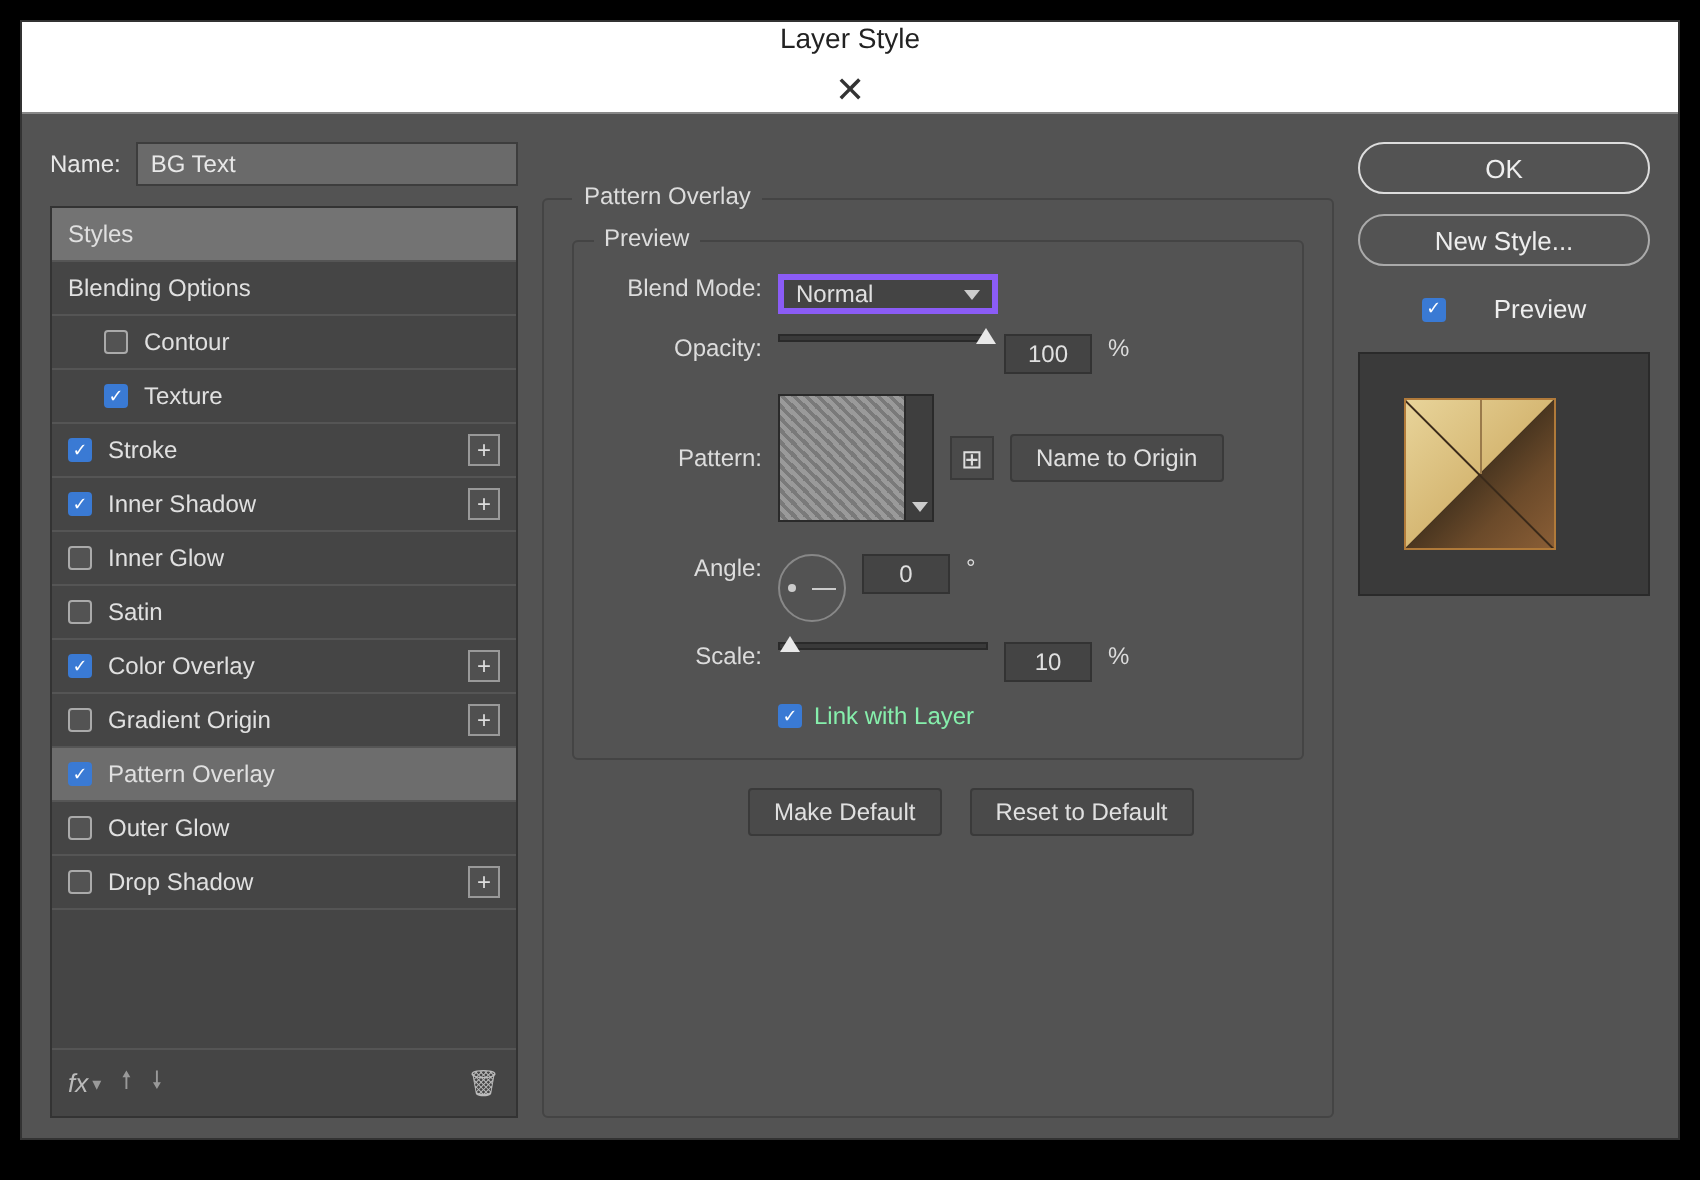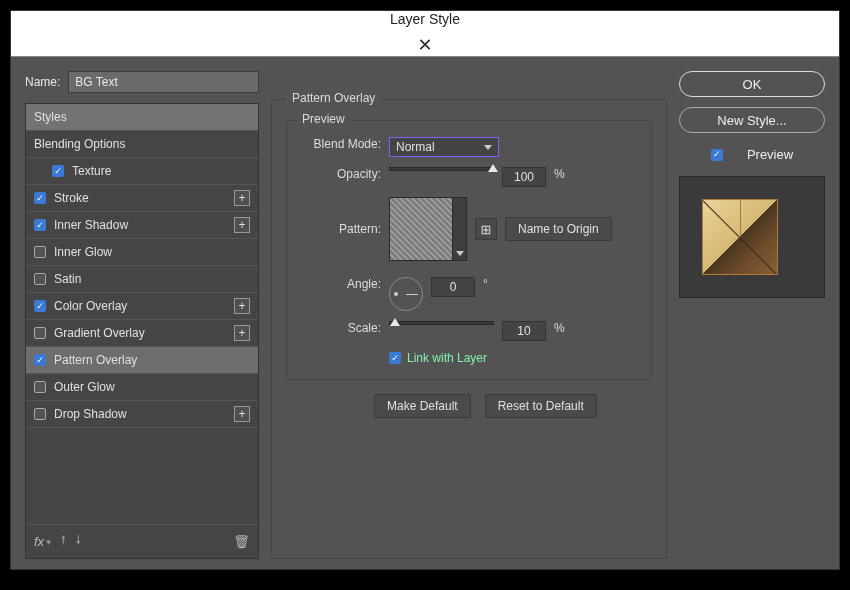--- a/index.html
+++ b/index.html
@@ -30,21 +30,21 @@
   .fx { font-style: italic; font-size: 13px; color: #bbb; }
   .arrow { font-size: 12px; color: #999; }
   .trash { font-size: 13px; color: #bbb; }
   
   .midpanel { flex: 1; border: 1px solid #444; border-radius: 3px; padding: 10px 14px 14px 14px; position: relative; margin-top: 28px; }
   .panel-title { position: absolute; top: -9px; left: 14px; background: #535353; padding: 0 6px; color: #dcdcdc; font-size: 12px; }
   .fieldset { border: 1px solid #444; border-radius: 3px; padding: 16px 14px 14px 14px; position: relative; margin-top: 10px; }
   .fieldset-title { position: absolute; top: -9px; left: 10px; background: #535353; padding: 0 5px; color: #dcdcdc; font-size: 12px; }
   .row { display: flex; gap: 8px; margin-bottom: 10px; }
   .row-label { width: 80px; text-align: right; color: #dcdcdc; font-size: 12px; }
-  .select { width: 110px; height: 20px; background: #444; border: 1px solid #8b5cf6; color: #e0e0e0; font-size: 12px; padding: 0 6px; display: flex; align-items: center; justify-content: space-between; }
+  .select { width: 110px; height: 20px; background: #444; border: 3px solid #8b5cf6; color: #e0e0e0; font-size: 12px; padding: 0 6px; display: flex; align-items: center; justify-content: space-between; }
   .select::after { content: ""; border-left: 4px solid transparent; border-right: 4px solid transparent; border-top: 5px solid #ccc; }
   .slider { height: 4px; background: #3a3a3a; border: 1px solid #2a2a2a; position: relative; flex: 0 0 105px; }
   .slider .thumb { position: absolute; top: -4px; width: 0; height: 0; border-left: 5px solid transparent; border-right: 5px solid transparent; border-bottom: 8px solid #e8e8e8; }
   .numbox { width: 44px; height: 20px; background: #444; border: 1px solid #333; color: #e0e0e0; font-size: 12px; text-align: center; }
   .unit { color: #dcdcdc; font-size: 12px; }
   .pattern-swatch { width: 64px; height: 64px; background:
     repeating-linear-gradient(45deg,#7a7a7a 0 2px,#9a9a9a 2px 4px),
     radial-gradient(circle at 30% 30%, #aaa 0 1px, transparent 1px),
     #888;
     background-size: 6px 6px, 10px 10px;
@@ -93,20 +93,26 @@
           <span>Styles</span>
         </div>
         <div id="styles-container">
             <div class="style-row">
               <div class="left">
                 <span>Blending Options</span>
               </div>
             </div>
             <div class="style-row indent">
               <div class="left">
+                <span class="chk"></span>
+                <span>Contour</span>
+              </div>
+            </div>
+            <div class="style-row indent">
+              <div class="left">
                 <span class="chk on"></span>
                 <span>Texture</span>
               </div>
             </div>
             <div class="style-row">
               <div class="left">
                 <span class="chk on"></span>
                 <span>Stroke</span>
               </div>
               <div class="plus-box">+</div>
@@ -133,21 +139,21 @@
             <div class="style-row">
               <div class="left">
                 <span class="chk on"></span>
                 <span>Color Overlay</span>
               </div>
               <div class="plus-box">+</div>
             </div>
             <div class="style-row">
               <div class="left">
                 <span class="chk"></span>
-                <span>Gradient Overlay</span>
+                <span>Gradient Origin</span>
               </div>
               <div class="plus-box">+</div>
             </div>
             <div class="style-row selected">
               <div class="left">
                 <span class="chk on"></span>
                 <span>Pattern Overlay</span>
               </div>
             </div>
             <div class="style-row">

